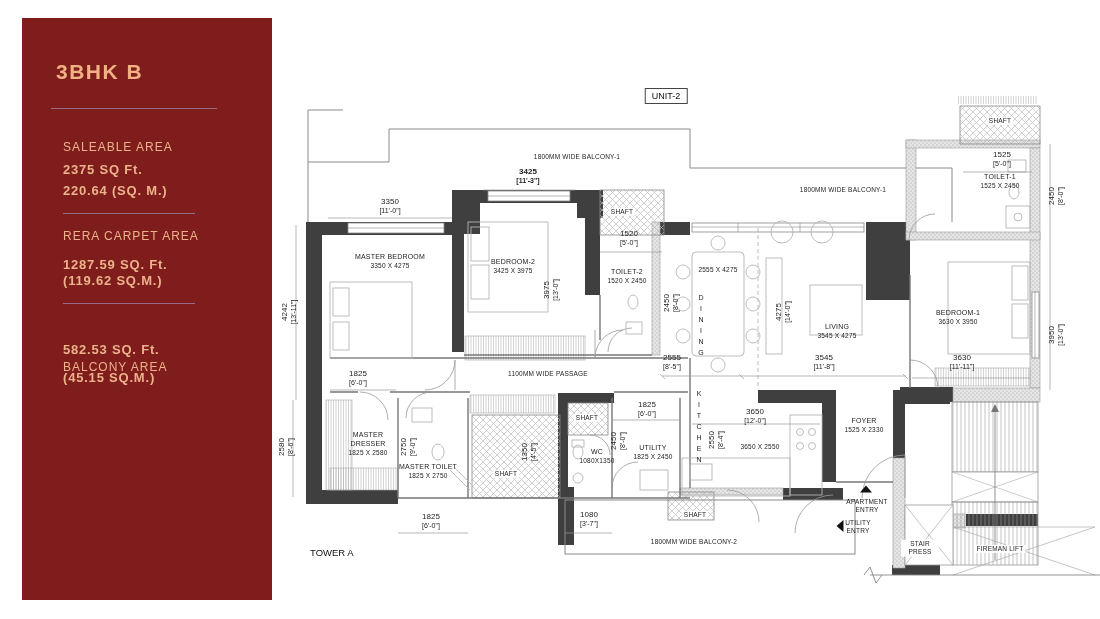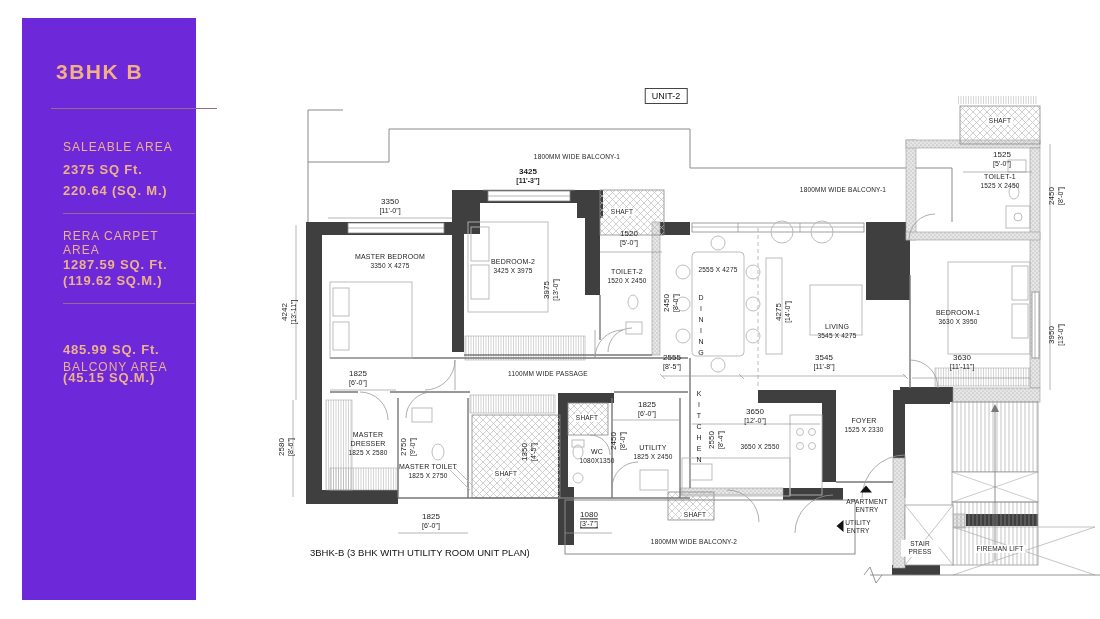--- a/index.html
+++ b/index.html
@@ -1,19 +1,19 @@
 <!DOCTYPE html>
 <html><head>
 <meta charset="utf-8">
 <style>
   html,body{margin:0;padding:0;}
   body{width:1100px;height:619px;background:#ffffff;position:relative;overflow:hidden;
        font-family:"Liberation Sans",sans-serif;}
   
-  .sidebar{position:absolute;left:22px;top:18px;width:174px;height:582px;background:#6d28d9;}
+  .sidebar{position:absolute;left:22px;top:18px;width:250px;height:582px;background:#7f1d1d;}
   .sb-title{position:absolute;left:34px;top:42px;font-size:21px;font-weight:700;letter-spacing:1.5px;color:#f2b184;}
   .sb-div{position:absolute;height:1px;background:#9b6b85;}
   .sb-lbl{position:absolute;left:41px;font-size:12px;letter-spacing:1px;color:#ecb28a;}
   .sb-val{position:absolute;left:41px;font-size:13px;font-weight:700;letter-spacing:.8px;color:#ecb28a;}
   
   .plan-svg{position:absolute;left:0;top:0;}
   .lbl{position:absolute;transform:translate(-50%,-50%);text-align:center;color:#1c1c1c;
        white-space:nowrap;line-height:1.28;pointer-events:none;}
   .rm{font-size:7px;letter-spacing:.2px;}
   .rm .sz{font-size:6.5px;}
@@ -43,21 +43,21 @@
   <div class="sb-val" style="top:144px;text-align:right;">2375 SQ Ft.</div>
   <div class="sb-val" style="top:165px;text-align:center;">220.64 (SQ. M.)</div>
   <div class="sb-div" style="left:41px;top:195px;width:132px;"></div>
 
   <div class="sb-lbl" style="top:211px;">RERA CARPET AREA</div>
   <div class="sb-val" style="top:239px;">1287.59 SQ. Ft.</div>
   <div class="sb-val" style="top:255px;">(119.62 SQ.M.)</div>
   <div class="sb-div" style="left:41px;top:285px;width:132px;"></div>
 
   <div class="sb-lbl" style="top:302px;margin-top:40px;">BALCONY AREA</div>
-  <div class="sb-val" style="top:324px;">485.99 SQ. Ft.</div>
+  <div class="sb-val" style="top:324px;">582.53 SQ. Ft.</div>
   <div class="sb-val" style="top:352px;">(45.15 SQ.M.)</div>
 </aside>
 
 <svg class="plan-svg" width="1100" height="619" viewBox="0 0 1100 619">
   <defs>
     <pattern id="xh" width="7" height="7" patternUnits="userSpaceOnUse">
       <path d="M0,7 L7,0 M0,0 L7,7" stroke="#bdbdbd" stroke-width="0.7"></path>
     </pattern>
     <pattern id="st" width="4" height="4" patternUnits="userSpaceOnUse">
       <rect width="4" height="4" fill="#e6e6e6"></rect>
@@ -354,21 +354,21 @@
   <div class="ft">[6'-0"]</div>
 </div>
 <div class="lbl dm" style="left:755px;top:417px;">
   <div>3650</div>
   <div class="ft">[12'-0"]</div>
 </div>
 <div class="lbl dm" style="left:431px;top:522px;">
   <div>1825</div>
   <div class="ft">[6'-0"]</div>
 </div>
-<div class="lbl dm" style="left:589px;top:520px;text-decoration:underline;">
+<div class="lbl dm" style="left:589px;top:520px;">
   <div>1080</div>
   <div class="ft">[3'-7"]</div>
 </div>
 
 <div class="lbl dm dv" style="left:290px;top:312px;">
   <div>4242</div>
   <div class="ft">[13'-11"]</div>
 </div>
 <div class="lbl dm dv" style="left:552px;top:290px;">
   <div>3975</div>
@@ -405,14 +405,14 @@
 <div class="lbl dm dv" style="left:619px;top:441px;">
   <div>2450</div>
   <div class="ft">[8'-0"]</div>
 </div>
 <div class="lbl dm dv" style="left:717px;top:440px;">
   <div>2550</div>
   <div class="ft">[8'-4"]</div>
 </div>
 
 <div class="footer">
-  <div>3BHK-B (3 BHK WITH UTILITY ROOM UNIT PLAN)</div>
+  <div>TOWER A</div>
 </div>
 
 </body></html>

